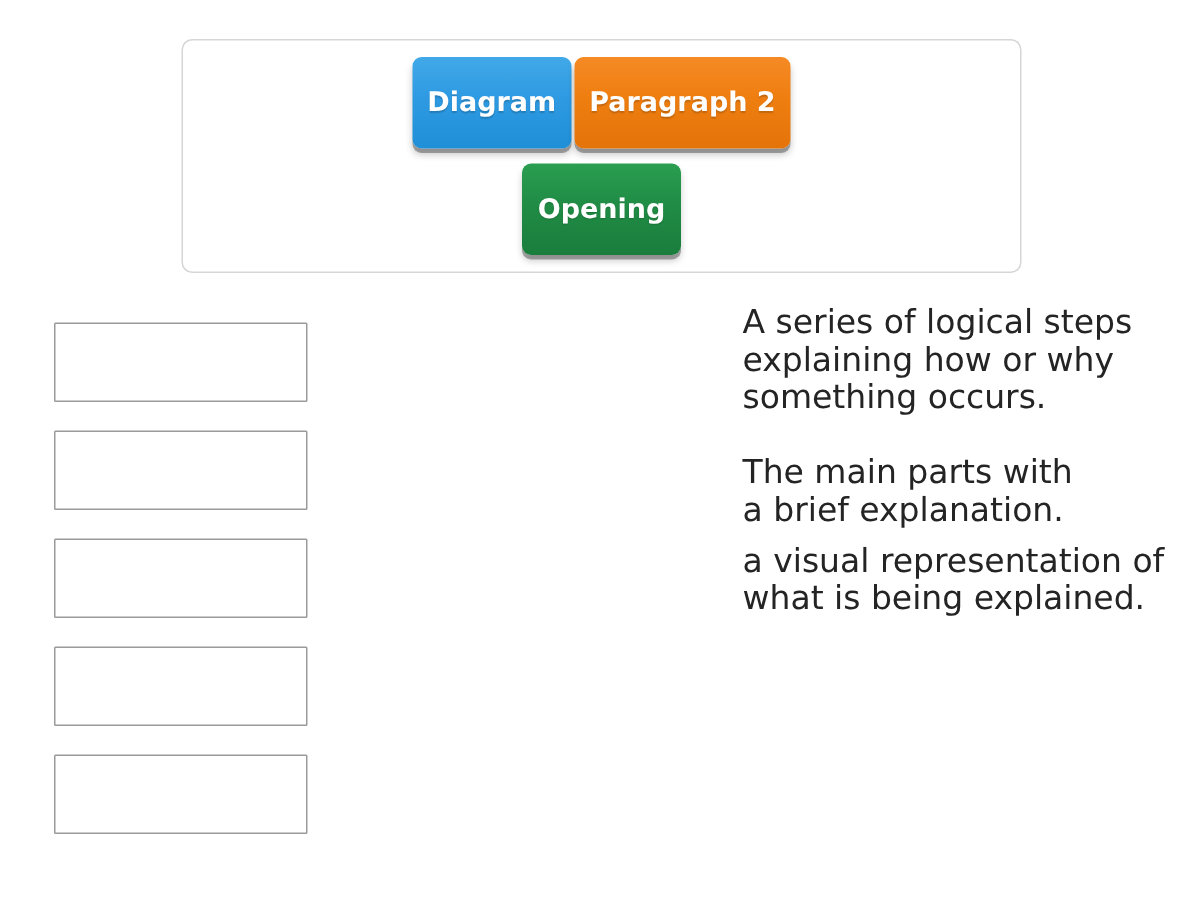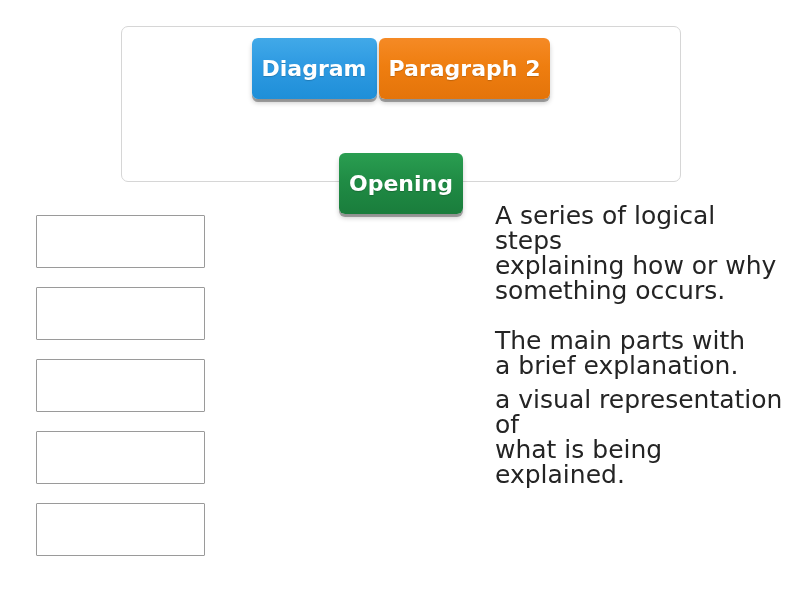--- a/index.html
+++ b/index.html
@@ -46,31 +46,31 @@
     border-radius: 6px;
     margin: 0 1px;
     padding: 0 10px;
     cursor: grab;
     user-select: none;
     position: relative;
     box-shadow: 0 3px 0 rgba(0,0,0,0.30), 0 4px 5px rgba(0,0,0,0.20);
   }
   .tile-label {
     color: #ffffff;
-    font-size: 22px;
+    font-size: 18px;
     font-weight: bold;
     line-height: 1;
     white-space: nowrap;
     text-shadow: 0 1px 1px rgba(0,0,0,0.18);
   }
 
   .tile-blue   { background: linear-gradient(180deg, #41a9e8 0%, #2e9ae2 45%, #1f8fd8 100%); }
   .tile-red    { background: linear-gradient(180deg, #d42b3c 0%, #c9202f 45%, #bb1b29 100%); }
   .tile-orange { background: linear-gradient(180deg, #f58a25 0%, #ef7e10 45%, #e4740a 100%); }
-  .tile-green  { background: linear-gradient(180deg, #2a9e51 0%, #208c45 45%, #1a7d3c 100%); margin-top: 44px; }
+  .tile-green  { background: linear-gradient(180deg, #2a9e51 0%, #208c45 45%, #1a7d3c 100%); }
   .tile-purple { background: linear-gradient(180deg, #d25ae0 0%, #c843d6 45%, #bd34cb 100%); }
 
   
   #drop-slots {
     position: absolute;
     left: 36px;
     top: 215px;
   }
   .drop-slot {
     width: 169px;
@@ -83,21 +83,21 @@
   }
 
   
   #definitions {
     position: absolute;
     left: 495px;
     top: 203px;
     width: 290px;
   }
   .definition {
-    font-size: 25px;
+    font-size: 22px;
     line-height: 25px;
     color: #242424;
     white-space: pre-line;
   }
   .def-gap-sm { margin-top: 9px; }
   .def-gap-lg { margin-top: 25px; }
 </style>
 </head>
 <body>
 

